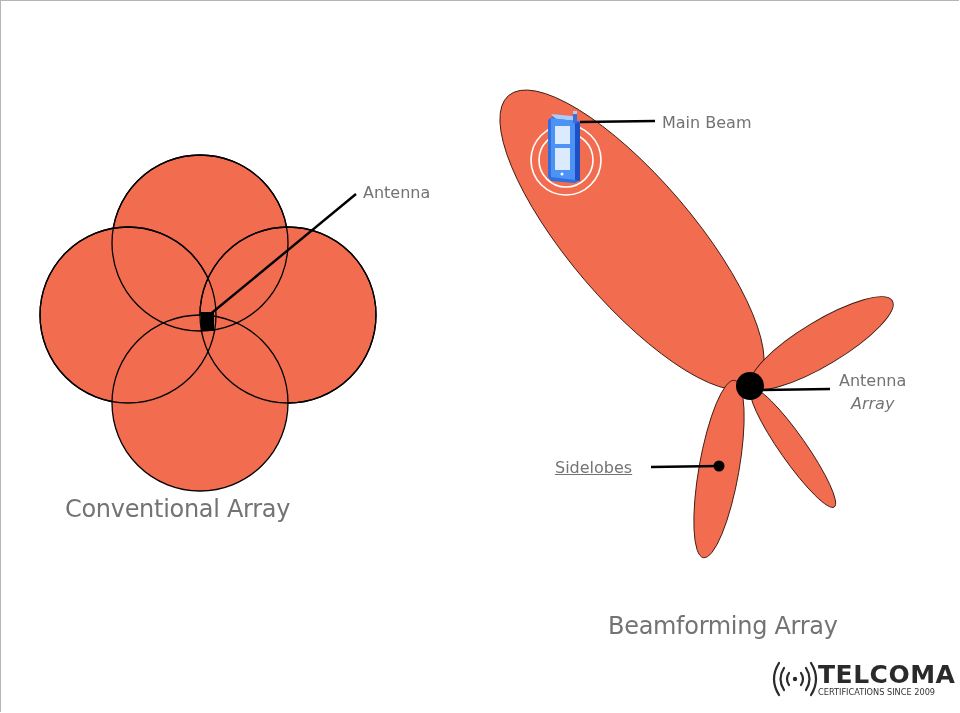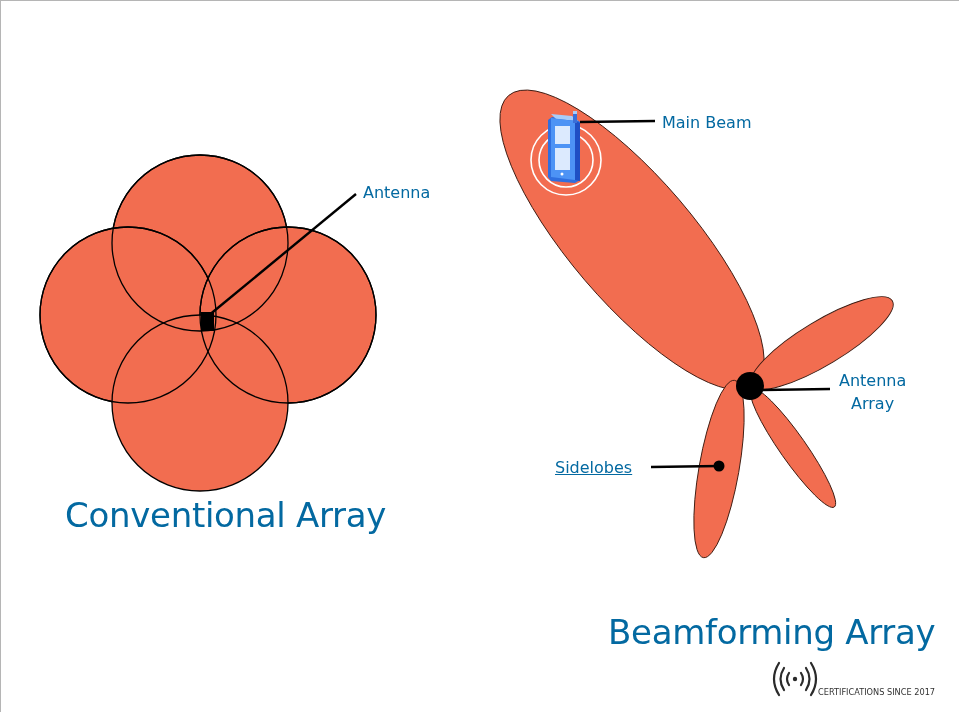--- a/index.html
+++ b/index.html
@@ -1,21 +1,21 @@
 <!DOCTYPE html>
 <html><head>
 <meta charset="utf-8">
 <style>
   html, body { margin: 0; padding: 0; background: #ffffff; }
   body { width: 960px; height: 713px; position: relative; overflow: hidden; font-family: "Liberation Sans", sans-serif; }
   .frame { position: absolute; left: 0; top: 0; width: 958px; height: 711px; border: 1px solid #b5b5b5; border-right: none; border-bottom: none; }
   svg.diagram { position: absolute; left: 0; top: 0; }
-  .lbl { position: absolute; color: #0369a1; font-family: "DejaVu Sans", sans-serif; white-space: nowrap; }
+  .lbl { position: absolute; color: #737373; font-family: "DejaVu Sans", sans-serif; white-space: nowrap; }
   .small { font-size: 16px; }
-  .big { font-size: 34px; letter-spacing: -0.3px; }
+  .big { font-size: 24px; letter-spacing: -0.3px; }
   .logo { position: absolute; left: 772px; top: 660px; width: 175px; height: 40px; }
   .logo-name { position: absolute; left: 46px; top: 0px; font-family: "DejaVu Sans", sans-serif; font-weight: bold; font-size: 25px; color: #2a2a2a; letter-spacing: 0.5px; }
   .logo-tag { position: absolute; left: 46px; top: 27px; font-family: "DejaVu Sans", sans-serif; font-size: 8.2px; color: #333; letter-spacing: 0px; white-space: nowrap; }
 </style>
 </head>
 <body>
 
 <div class="frame"></div>
 
 <svg class="diagram" width="960" height="713" viewBox="0 0 960 713">
@@ -71,19 +71,20 @@
     <path d="M779 663 Q769 679 779 695"></path>
     <path d="M811 663 Q821 679 811 695"></path>
   </g>
 </svg>
 
 <div class="lbl small" style="left:363px; top:183px;">Antenna</div>
 <div class="lbl big" style="left:65px; top:495px;">Conventional Array</div>
 
 <div class="lbl small" style="left:662px; top:113px;">Main Beam</div>
 <div class="lbl small" style="left:839px; top:371px;">Antenna</div>
-<div class="lbl small" style="left:851px; top:394px;">Array</div>
+<div class="lbl small" style="left:851px; top:394px;font-style:italic;">Array</div>
 <div class="lbl small" style="left:555px; top:458px;text-decoration:underline;">Sidelobes</div>
 <div class="lbl big" style="left:608px; top:570px;margin-top:42px;">Beamforming Array</div>
 
 <div class="logo">
-  <div class="logo-tag">CERTIFICATIONS SINCE 2017</div>
+  <div class="logo-name">TELCOMA</div>
+  <div class="logo-tag">CERTIFICATIONS SINCE 2009</div>
 </div>
 
 </body></html>

